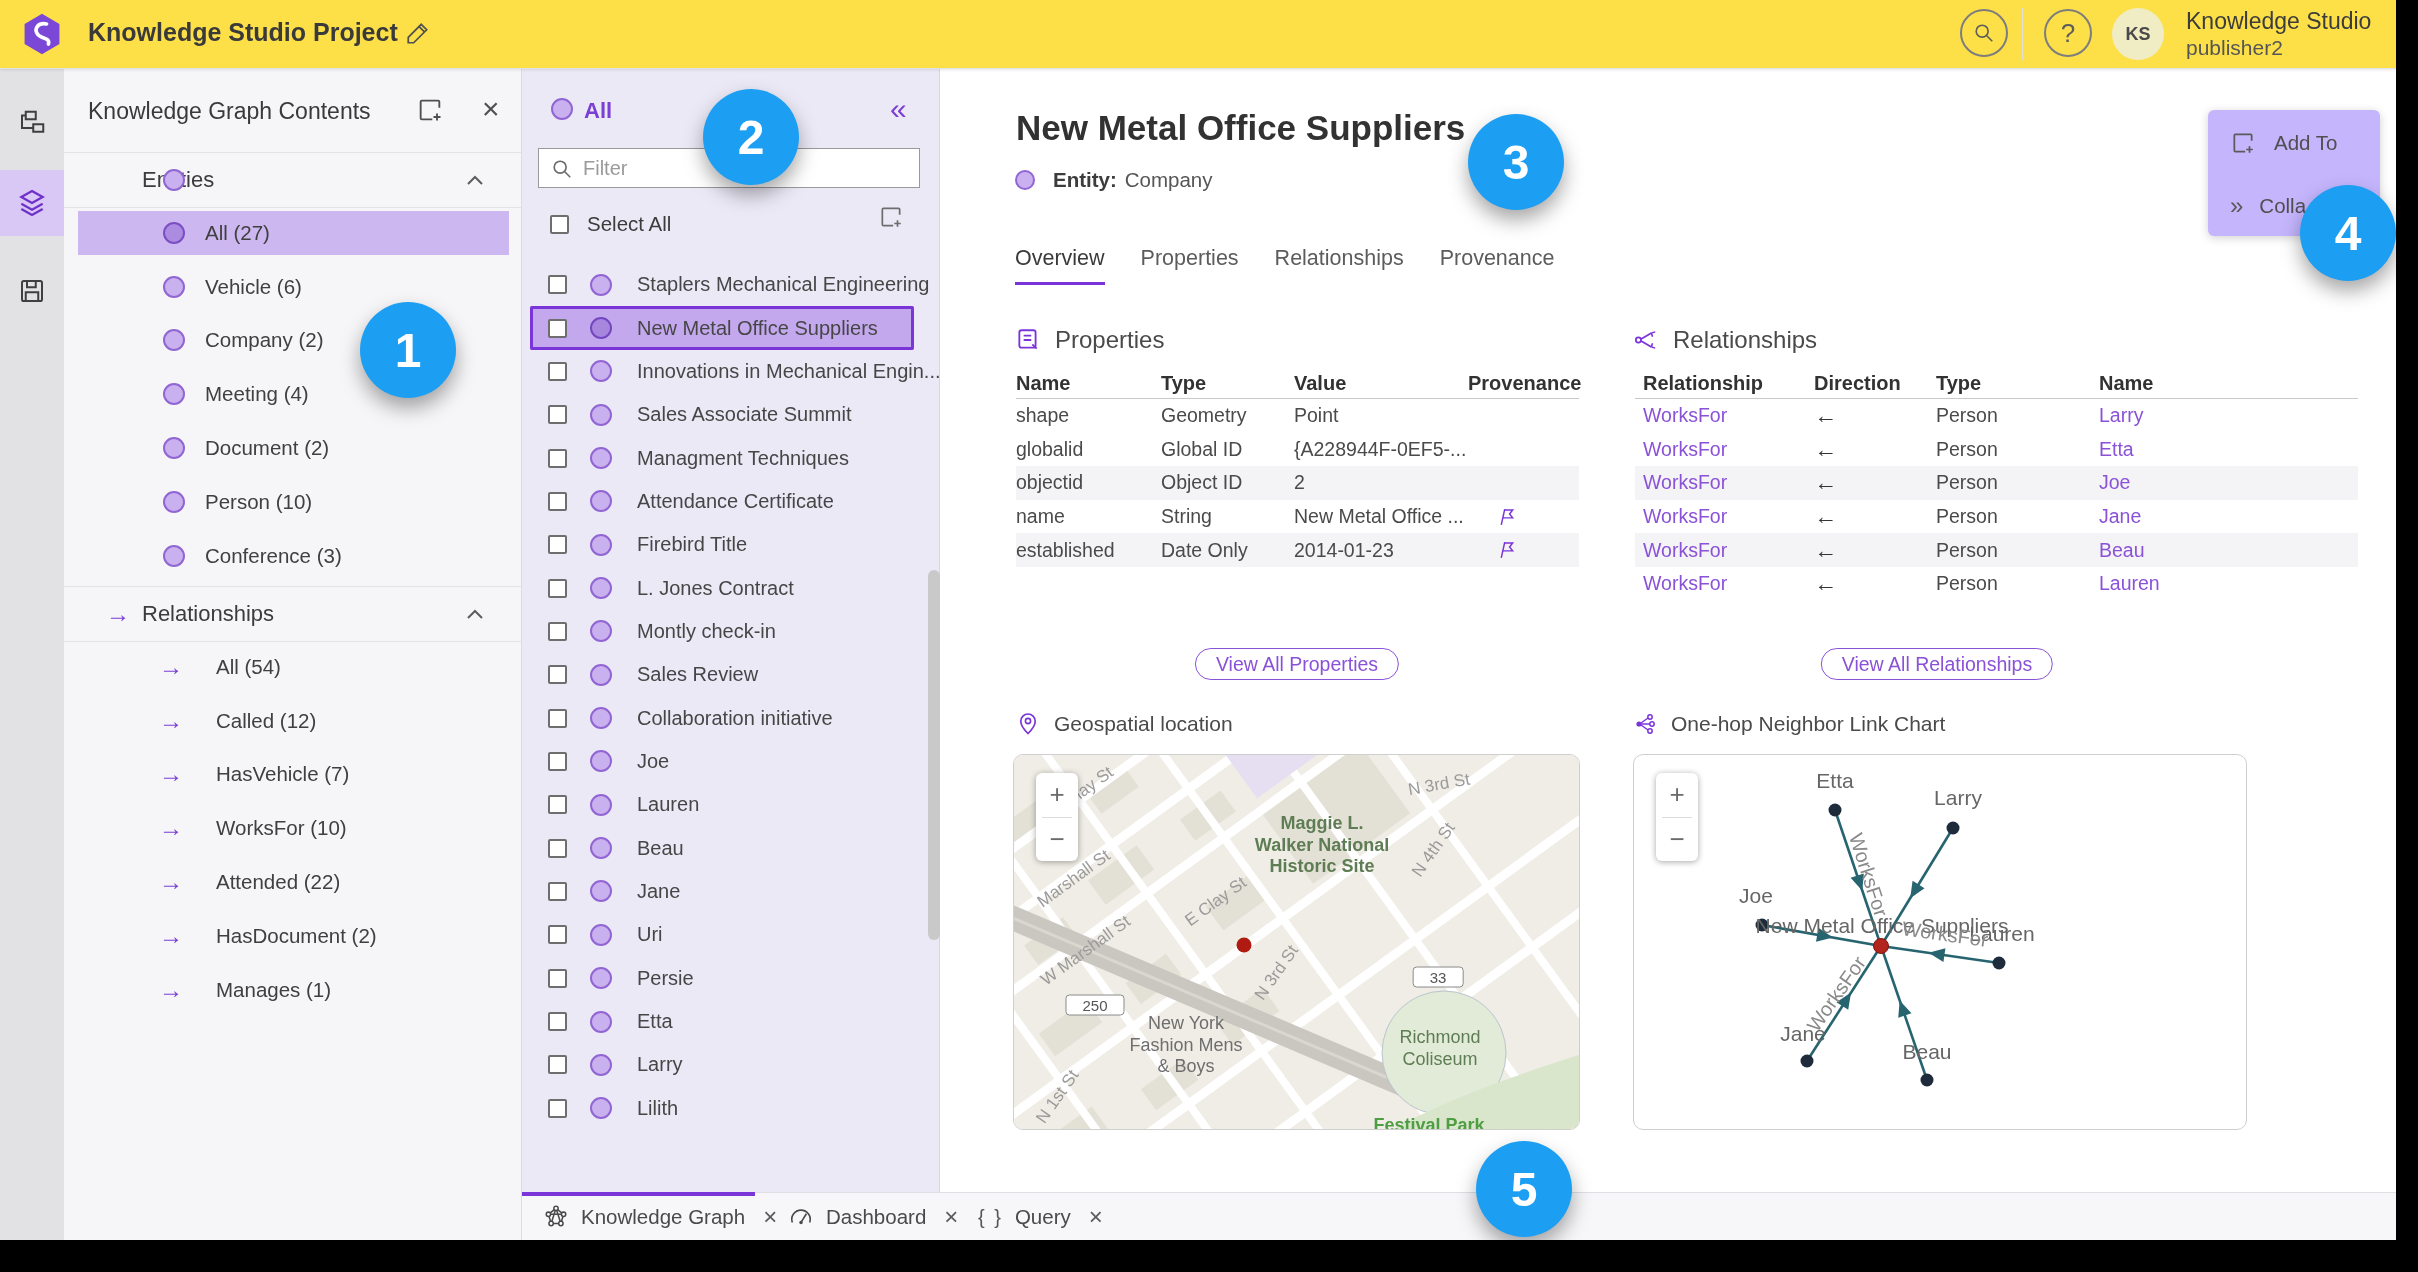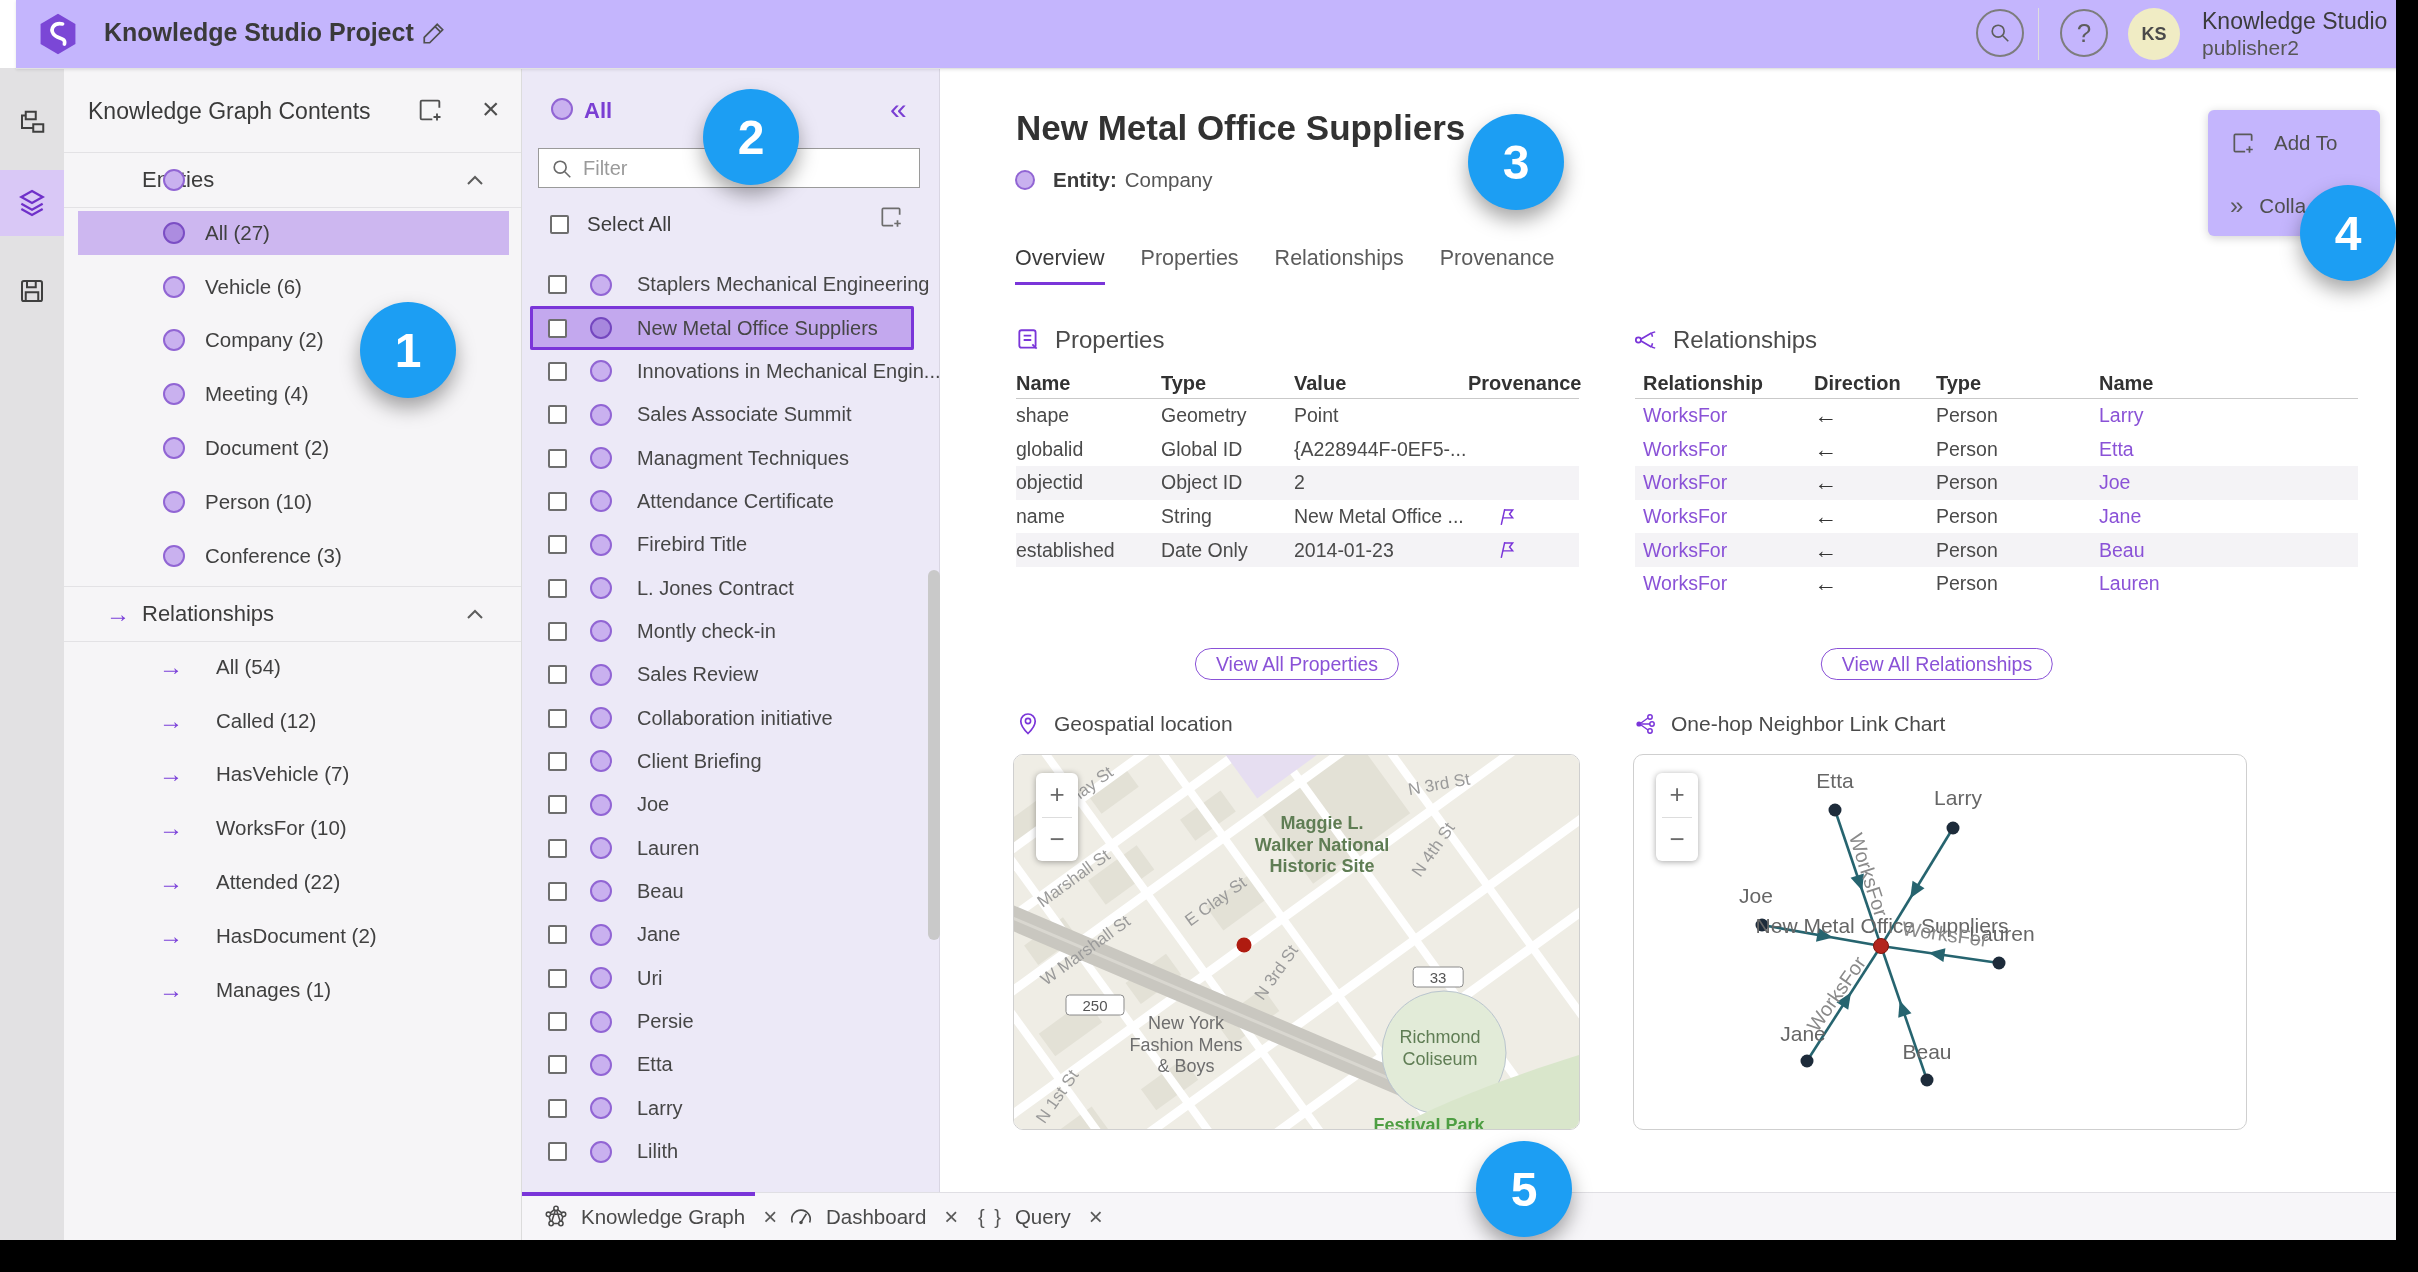--- a/index.html
+++ b/index.html
@@ -2,21 +2,21 @@
 <html><head>
 <meta charset="utf-8">
 <style>
   html,body{margin:0;padding:0;}
   body{width:2418px;height:1272px;background:#000;position:relative;overflow:hidden;
        font-family:"Liberation Sans", sans-serif;color:#4a4a4a;}
   .abs{position:absolute;}
   #app{position:absolute;left:0;top:0;width:2396px;height:1240px;background:#fff;overflow:hidden;}
 
   
-  #topbar{left:16px;top:0;width:2396px;height:68px;background:#c4b5fd;border-bottom:1px solid #e2e2e2;
+  #topbar{left:0;top:0;width:2396px;height:68px;background:#fde047;border-bottom:1px solid #e2e2e2;
           box-shadow:0 1px 3px rgba(0,0,0,.10);z-index:5;}
   #logo{left:20px;top:12px;width:44px;height:44px;}
   #app-title{left:88px;top:18px;font-size:25px;font-weight:600;color:#3a3a3a;}
   #edit-icon{left:405px;top:20px;color:#4f4f4f;}
   .hdr-circle{width:48px;height:48px;border-radius:50%;border:2px solid #7d7d7d;box-sizing:border-box;
               display:flex;align-items:center;justify-content:center;color:#5d5d5d;}
   #hdr-divider{left:2022px;top:8px;width:1px;height:52px;background:#dedede;}
   #avatar{left:2112px;top:8px;width:52px;height:52px;border-radius:50%;background:#F0ECC4;
           display:flex;align-items:center;justify-content:center;font-size:18px;font-weight:700;color:#4a4a4a;}
   #user-name{left:2186px;top:8px;font-size:23px;color:#3c3c3c;}
@@ -332,25 +332,20 @@
         </div>
         <div class="mid-row">
           <span class="checkbox"></span>
           <span class="circ"></span>
           <span class="mid-label">Sales Review</span>
         </div>
         <div class="mid-row">
           <span class="checkbox"></span>
           <span class="circ"></span>
           <span class="mid-label">Collaboration initiative</span>
-        </div>
-        <div class="mid-row">
-          <span class="checkbox"></span>
-          <span class="circ"></span>
-          <span class="mid-label">Client Briefing</span>
         </div>
         <div class="mid-row">
           <span class="checkbox"></span>
           <span class="circ"></span>
           <span class="mid-label">Joe</span>
         </div>
         <div class="mid-row">
           <span class="checkbox"></span>
           <span class="circ"></span>
           <span class="mid-label">Lauren</span>

